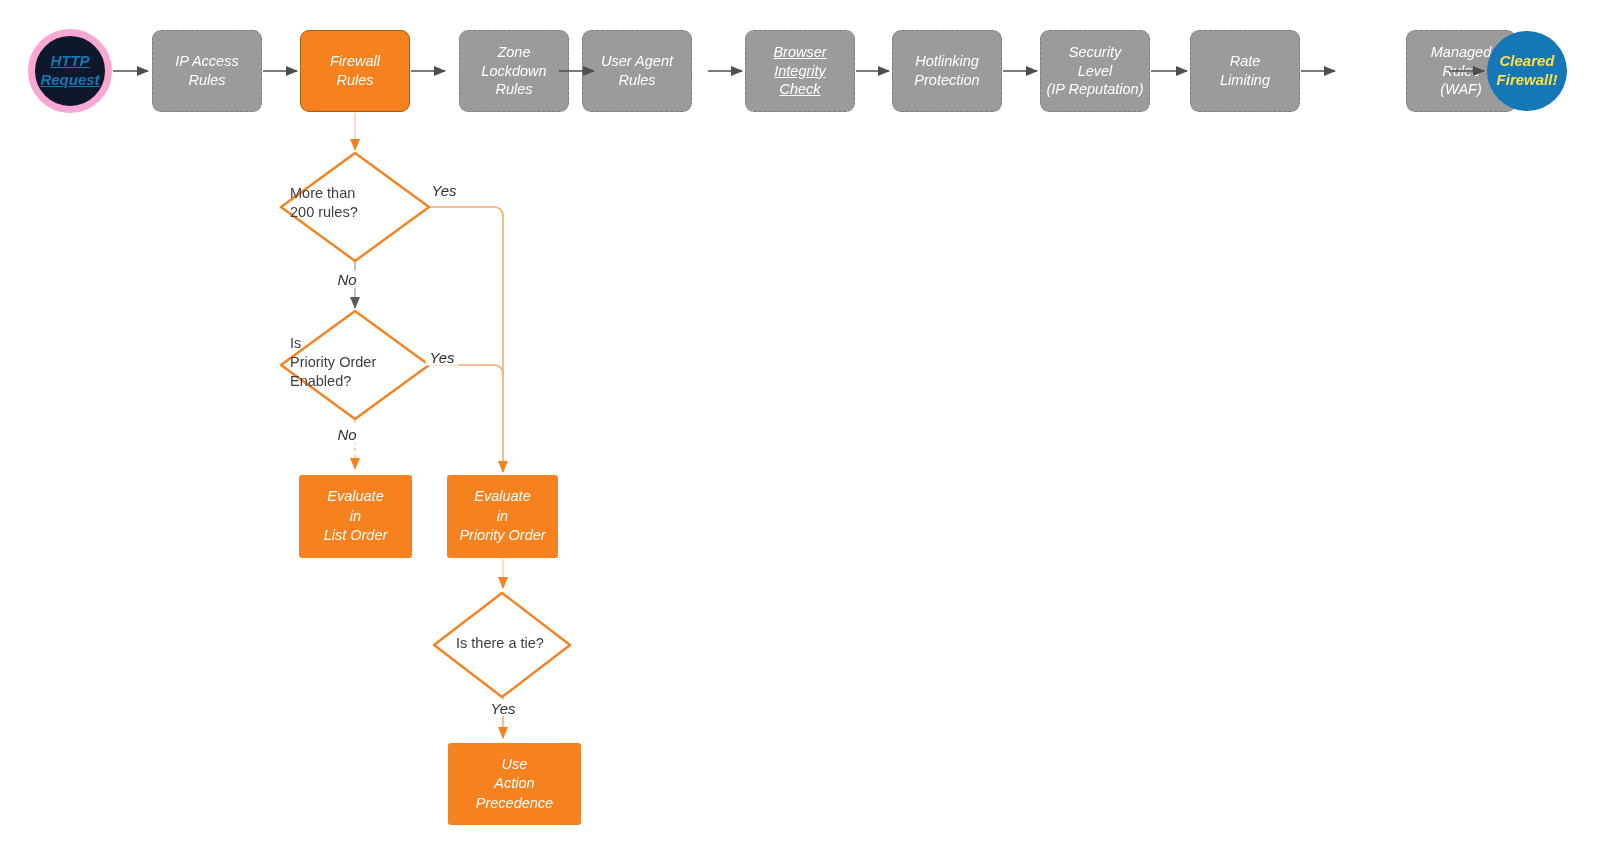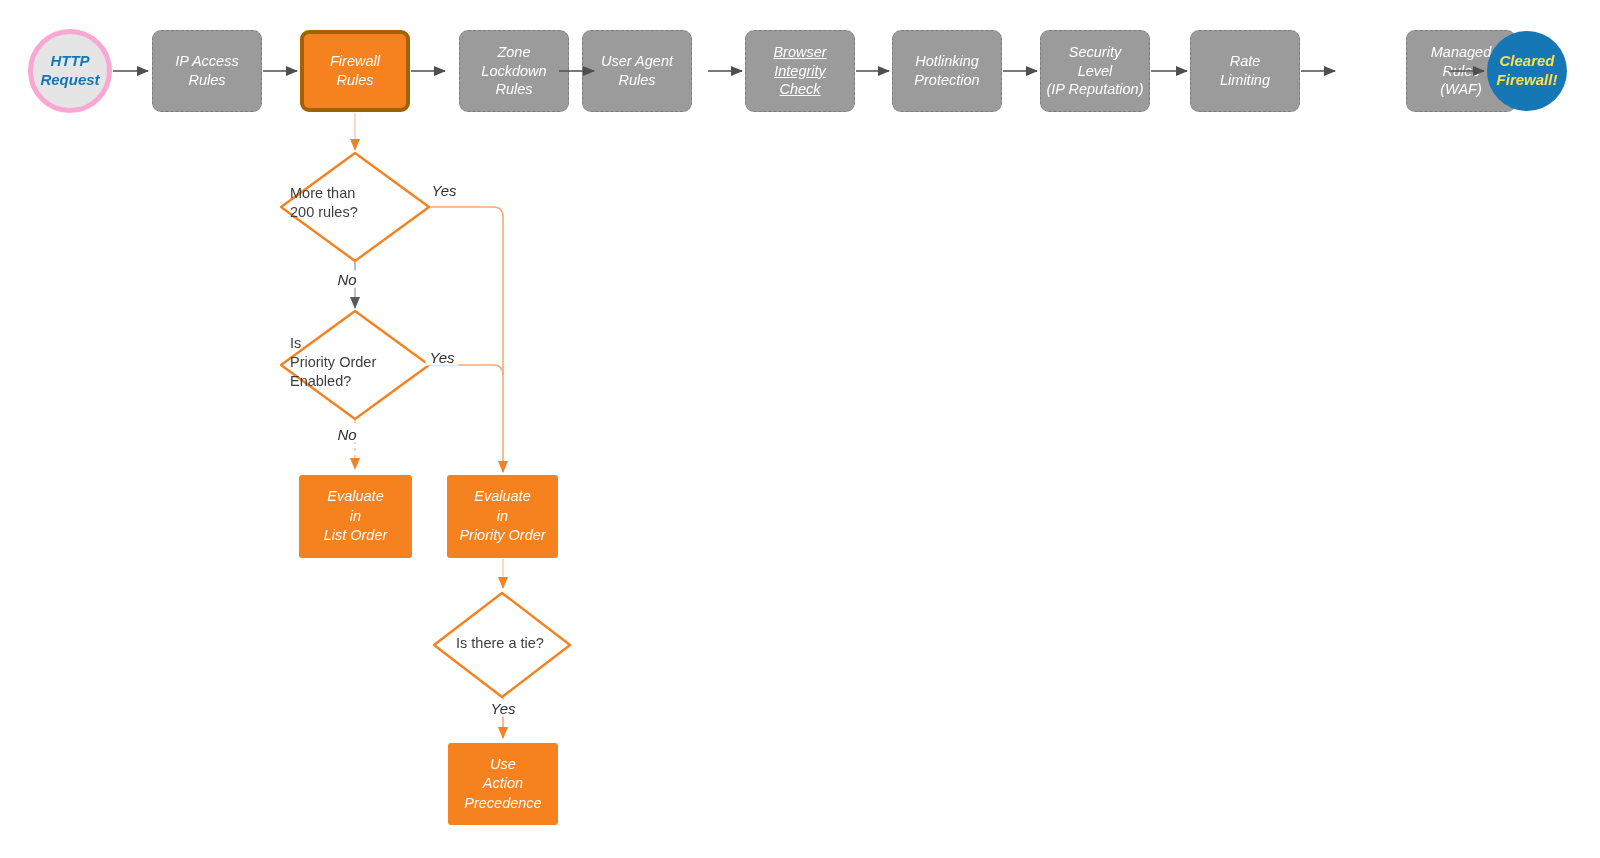--- a/index.html
+++ b/index.html
@@ -10,29 +10,29 @@
   .layer{position:absolute;left:0;top:0;width:1600px;height:858px;}
   .node{
     position:absolute;display:flex;align-items:center;justify-content:center;
     text-align:center;white-space:pre-line;box-sizing:border-box;
   }
   .step{
     background:#9b9b9b;color:#ffffff;font-style:italic;font-size:14.5px;
     line-height:1.28;border-radius:9px;border:1px dashed rgba(110,110,110,.65);
     width:110px;height:82px;top:30px;
   }
-  .stepOrange{background:#f6821f;border:4px solid #a16207;}
+  .stepOrange{background:#f6821f;border:1px solid #a16207;}
   .obox{
     background:#f6821f;color:#ffffff;font-style:italic;font-size:14.5px;
     line-height:1.35;border-radius:3px;
   }
   .circle{
     border-radius:50%;font-weight:bold;font-style:italic;font-size:15px;line-height:1.25;
   }
-  .circleStart{background:#e5e5e5;border:5px solid #f9a8d4;color:#1577b5;}
+  .circleStart{background:#0f172a;border:7px solid #f9a8d4;color:#1577b5;text-decoration:underline;}
   .circleEnd{background:#1577b5;color:#fde047;}
   .dlabel{
     position:absolute;transform:translate(-50%,-50%);color:#3e3e3e;
     font-size:14.5px;line-height:1.3;white-space:pre-line;width:130px;
   }
   .elabel{
     position:absolute;transform:translate(-50%,-50%);color:#2e2e2e;
     font-style:italic;font-size:15px;background:#ffffff;padding:0 4px;
   }
   svg{display:block;}
@@ -82,21 +82,21 @@
 Firewall!</div>
 
     <div class="node obox" style="left:299px;top:475px;width:113px;height:83px;">Evaluate
 in
 List Order</div>
 
     <div class="node obox" style="left:447px;top:475px;width:111px;height:83px;">Evaluate
 in
 Priority Order</div>
 
-    <div class="node obox" style="left:448px;top:743px;width:110px;height:82px;">Use
+    <div class="node obox" style="left:448px;top:743px;width:133px;height:82px;">Use
 Action
 Precedence</div>
   </div>
 
   <svg class="layer" width="1600" height="858" viewBox="0 0 1600 858">
     <defs>
       <marker id="mDark" markerUnits="userSpaceOnUse" markerWidth="13" markerHeight="11" refX="11" refY="5" orient="auto">
         <path d="M0,0 L12,5 L0,10 z" fill="#4e4e4e"></path>
       </marker>
       <marker id="mGray" markerUnits="userSpaceOnUse" markerWidth="13" markerHeight="11" refX="11" refY="5" orient="auto">

